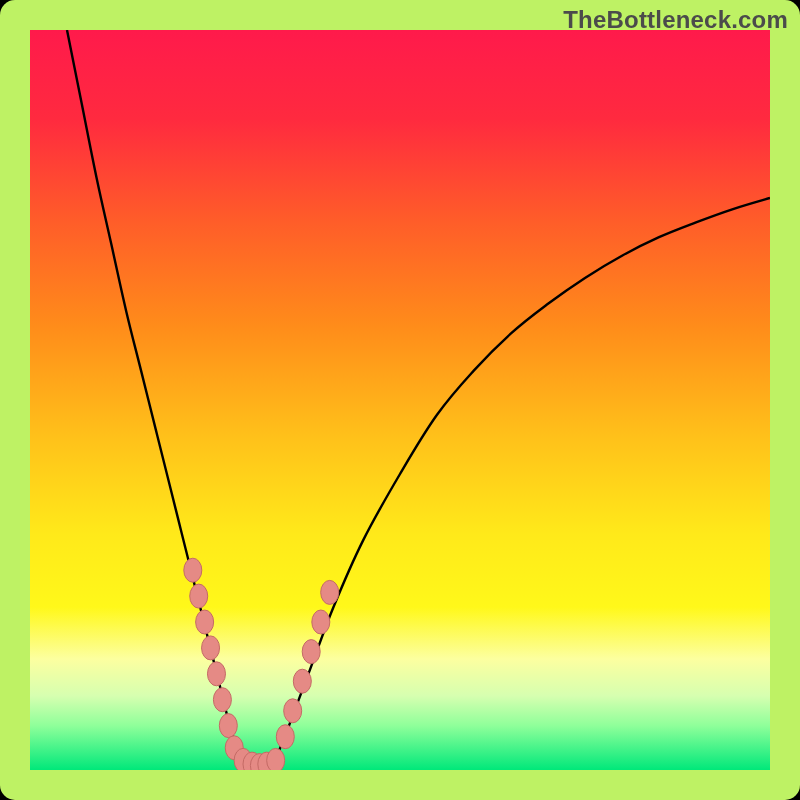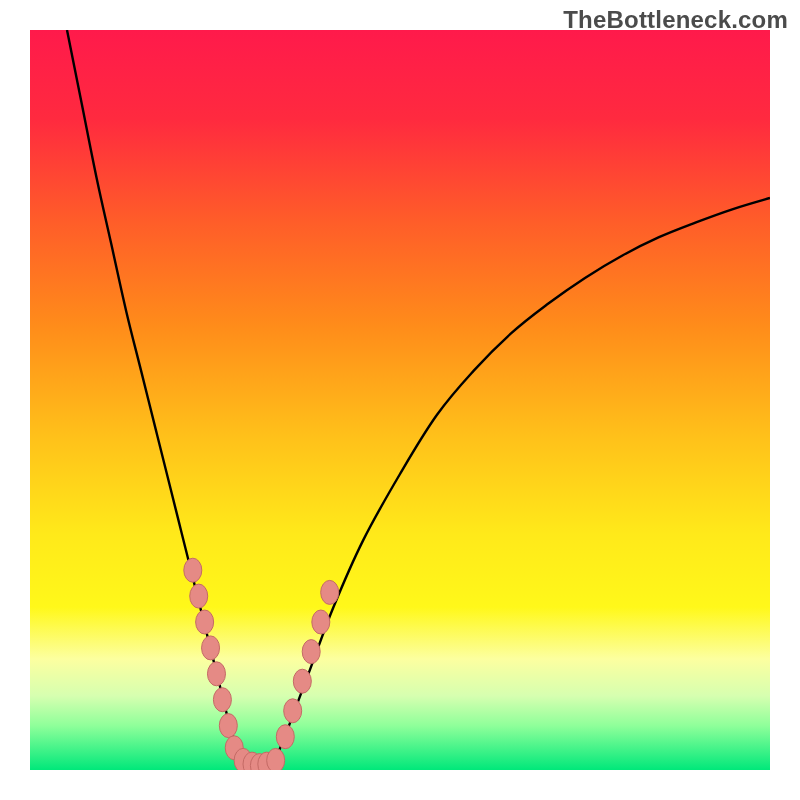--- a/index.html
+++ b/index.html
@@ -7,21 +7,22 @@
     padding: 0;
     width: 800px;
     height: 800px;
     overflow: hidden;
     background: #000;
     font-family: Arial, Helvetica, sans-serif;
   }
   .frame {
     position: absolute;
     inset: 0;
-    background: #ffffff;
+    background: #bef264;
+    border-radius: 15px;
   }
   .plot-area {
     position: absolute;
     left: 30px;
     top: 30px;
     width: 740px;
     height: 740px;
     overflow: hidden;
   }
   .watermark {

